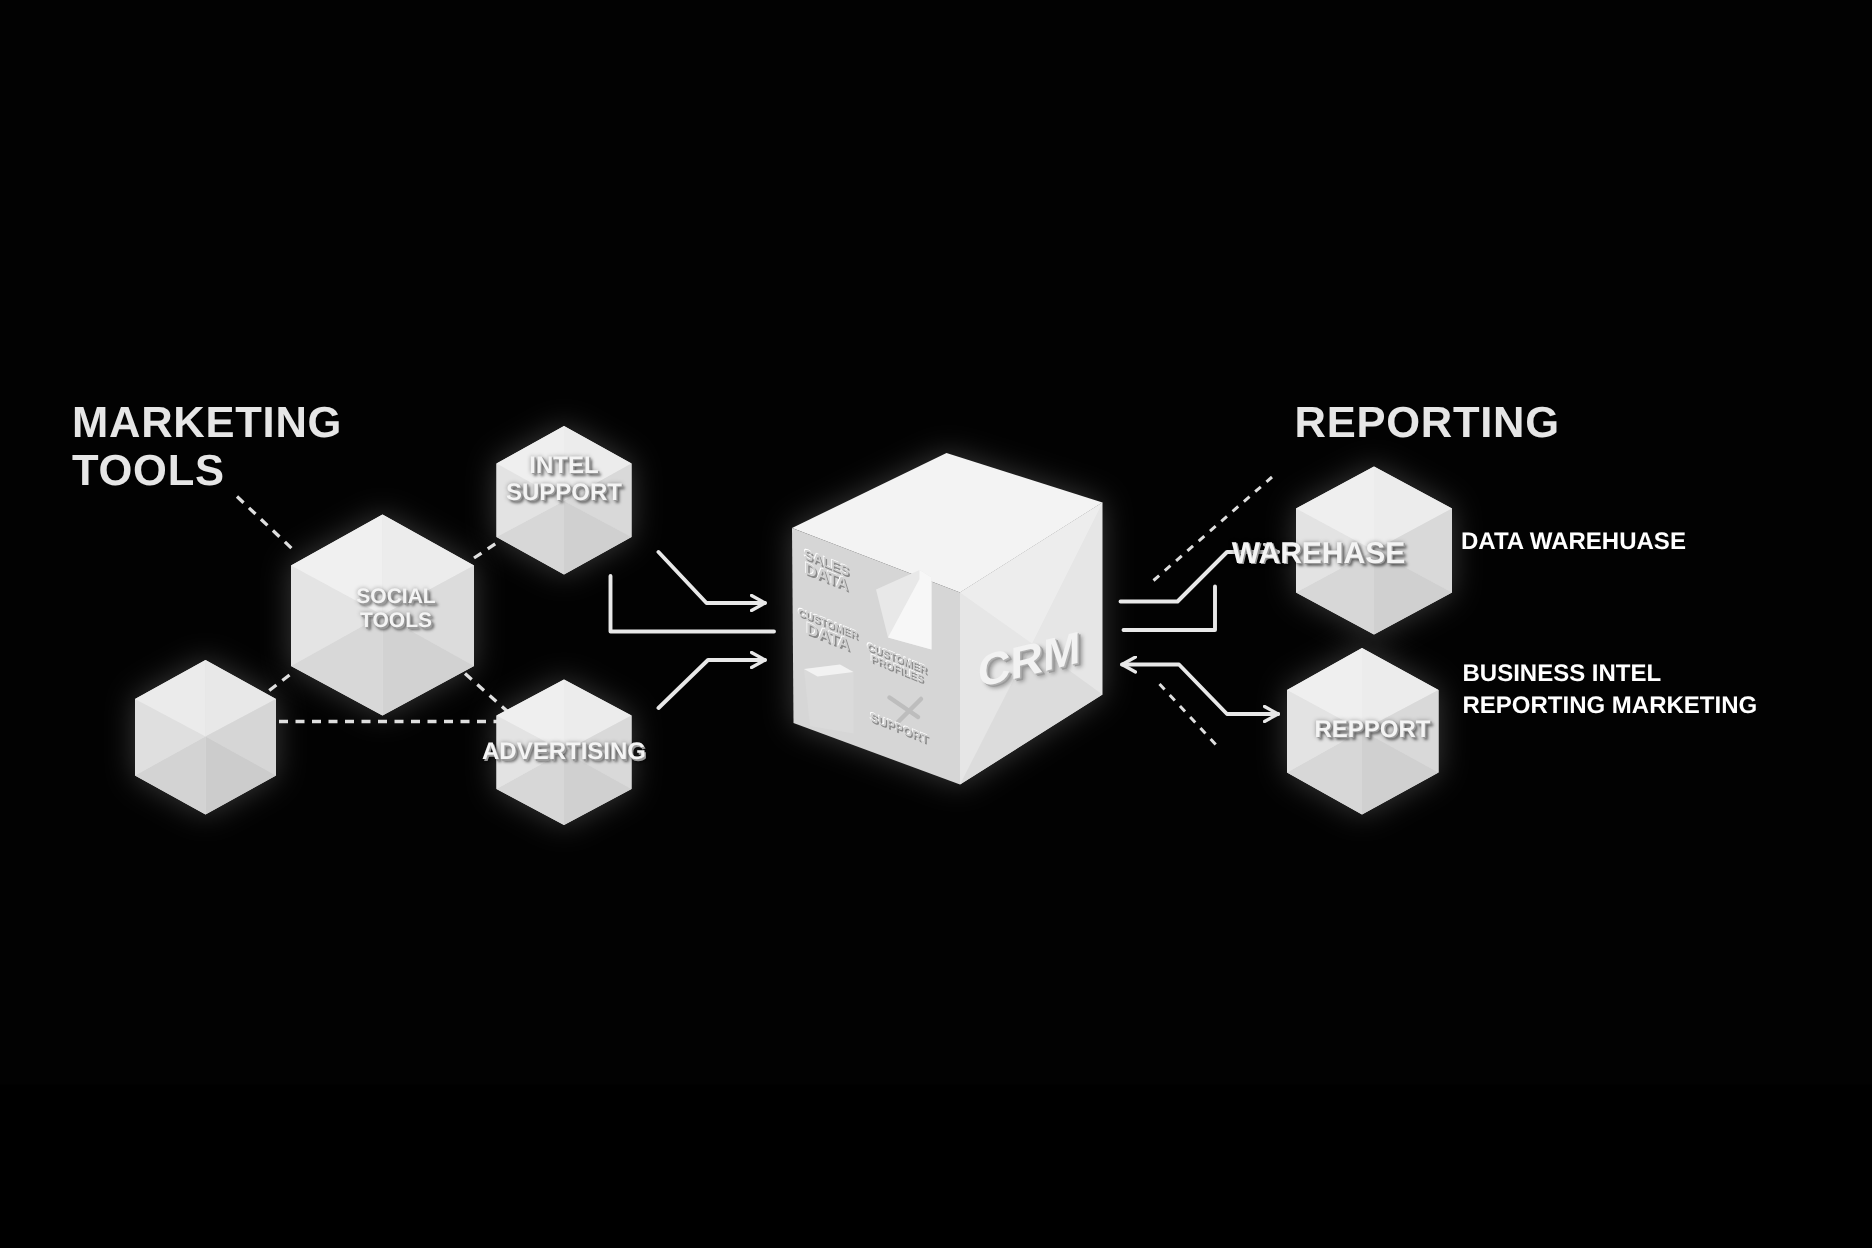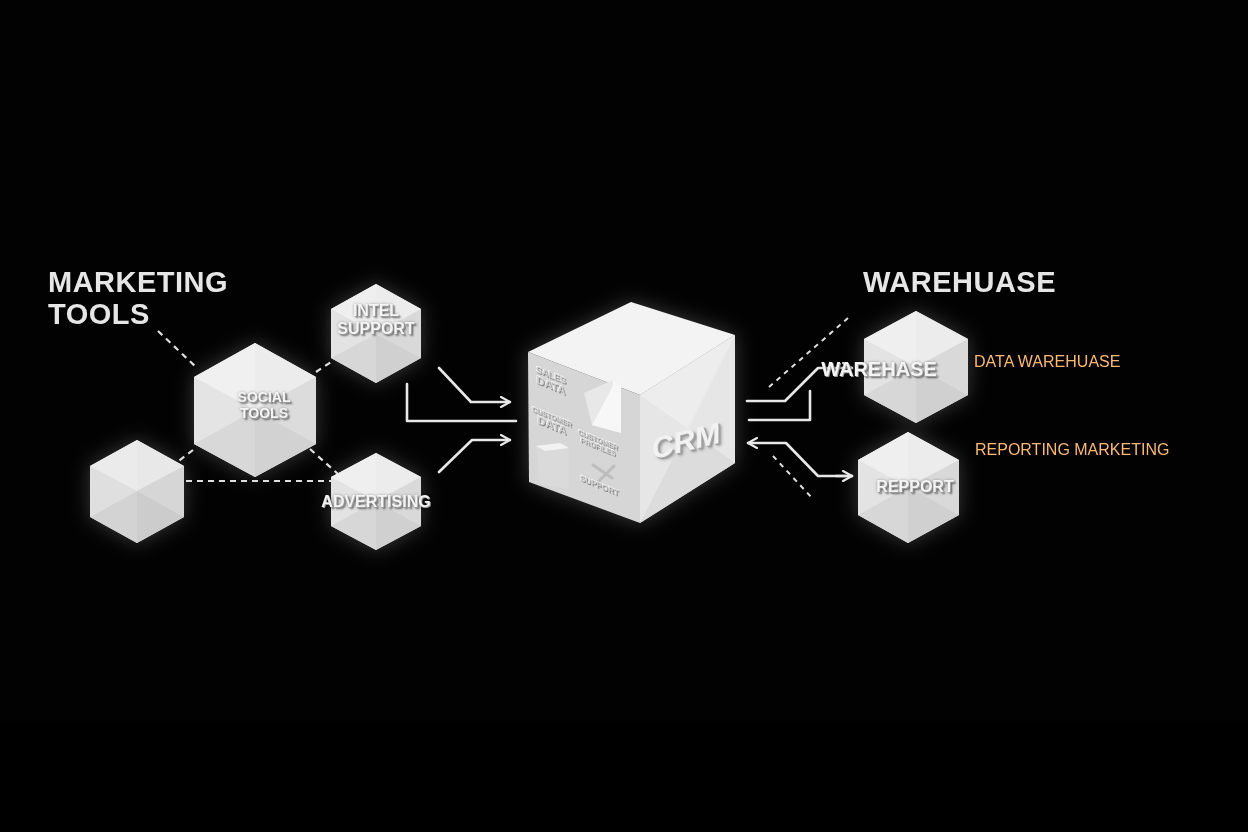--- a/index.html
+++ b/index.html
@@ -2,21 +2,21 @@
 <html><head>
 <meta charset="utf-8">
 <style>
   html, body { margin:0; padding:0; background:#000; }
   body { width:1248px; height:832px; position:relative; overflow:hidden; font-family:"Liberation Sans", sans-serif; }
   #stage { position:absolute; left:0; top:0; width:1248px; height:723px; background:#020202; }
   svg#diagram { position:absolute; left:0; top:0; }
   .title { position:absolute; color:#e6e6e6; font-weight:bold; letter-spacing:0.5px; line-height:1.1; }
   .hexlabel { position:absolute; color:#f4f4f4; font-weight:bold; text-align:center; line-height:1.15;
     text-shadow: 1px 1px 0 #9a9a9a, 2px 2px 2px rgba(0,0,0,0.55), 0 0 3px rgba(0,0,0,0.35); }
-  .sidelabel { position:absolute; color:#fdba74; font-weight:normal; line-height:1.3; }
+  .sidelabel { position:absolute; color:#ffffff; font-weight:bold; line-height:1.3; }
   .facelabel { position:absolute; color:#cfcfcf; font-weight:bold; font-size:9px; line-height:1.0;
     text-shadow: 1px 1px 0 #8a8a8a, -0.5px -0.5px 0 #ffffff; text-align:center; }
   .crmlabel { position:absolute; color:#f2f2f2; font-weight:bold; font-size:30px;
     text-shadow: 1px 1px 0 #b0b0b0, 2px 2px 0 #9a9a9a, 3px 3px 3px rgba(0,0,0,0.35); transform: skewY(-14deg); }
 </style>
 </head>
 <body>
 
 <div id="stage">
 
@@ -138,21 +138,21 @@
     <polygon points="536,446 560,443 569,448 545,451" fill="#f2f2f2"></polygon>
 
     <path d="M593,465 L612,478 M598,482 L614,466" stroke="#bdbdbd" stroke-width="3" stroke-linecap="round"></path>
   </g>
 </svg>
 
 <div class="title" style="left:48px; top:267px; font-size:29px;">
   <div>MARKETING</div>
   <div>TOOLS</div>
 </div>
-<div class="title" style="left:863px; top:267px; font-size:29px;">WAREHUASE</div>
+<div class="title" style="left:863px; top:267px; font-size:29px;">REPORTING</div>
 
 <div class="hexlabel" style="left:204px; top:389px; width:120px; font-size:14px;">
   <div>SOCIAL</div>
   <div>TOOLS</div>
 </div>
 <div class="hexlabel" style="left:316px; top:302px; width:120px; font-size:16px;">
   <div>INTEL</div>
   <div>SUPPORT</div>
 </div>
 <div class="hexlabel" style="left:306px; top:493px; width:140px; font-size:16px;">ADVERTISING</div>
@@ -171,16 +171,17 @@
 </div>
 <div class="facelabel" style="left:580px; top:482px; font-size:8px; transform:skewY(22deg);">SUPPORT</div>
 
 <div class="crmlabel" style="left:652px; top:424px;">CRM</div>
 
 <div class="hexlabel" style="left:819px; top:358px; width:120px; font-size:20px;">WAREHASE</div>
 <div class="sidelabel" style="left:974px; top:352px; font-size:16px;">DATA WAREHUASE</div>
 
 <div class="hexlabel" style="left:855px; top:478px; width:120px; font-size:16px;">REPPORT</div>
 <div class="sidelabel" style="left:975px; top:440px; font-size:16px;">
+  <div>BUSINESS INTEL</div>
   <div>REPORTING MARKETING</div>
 </div>
 
 </div>
 
 </body></html>

